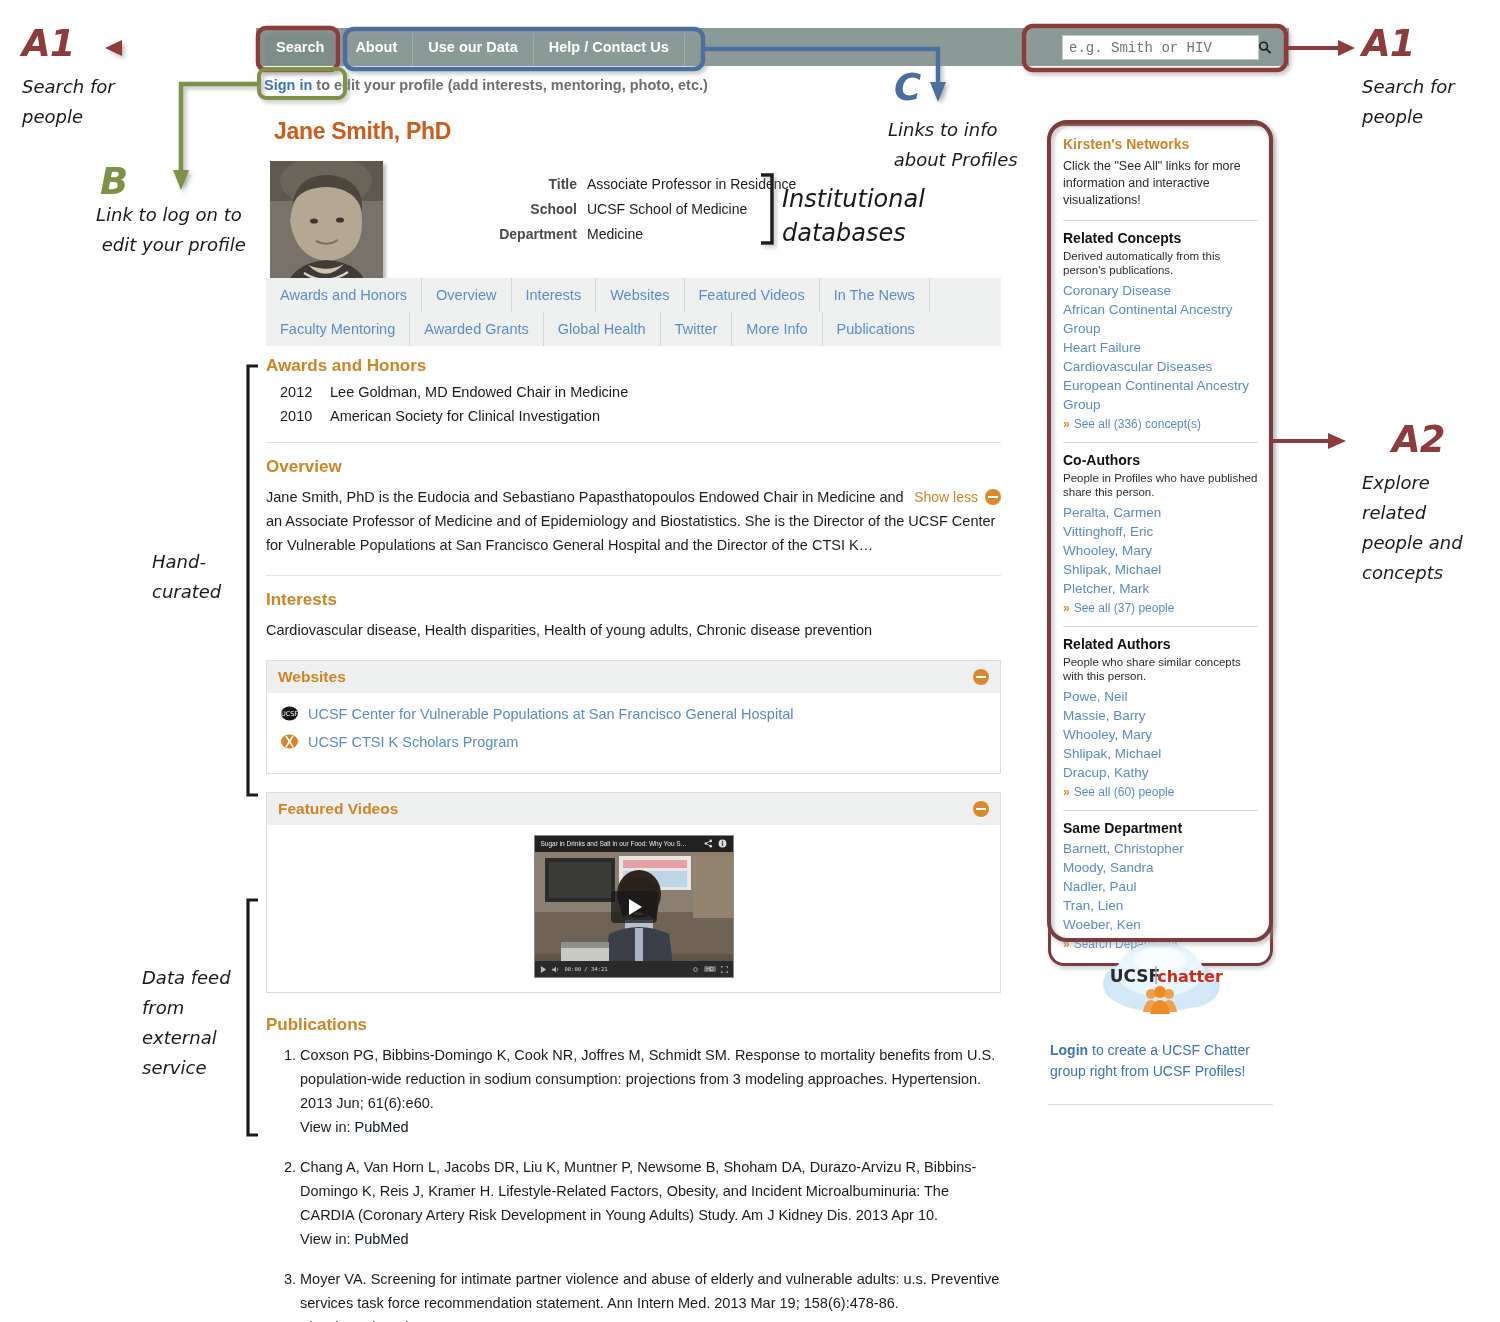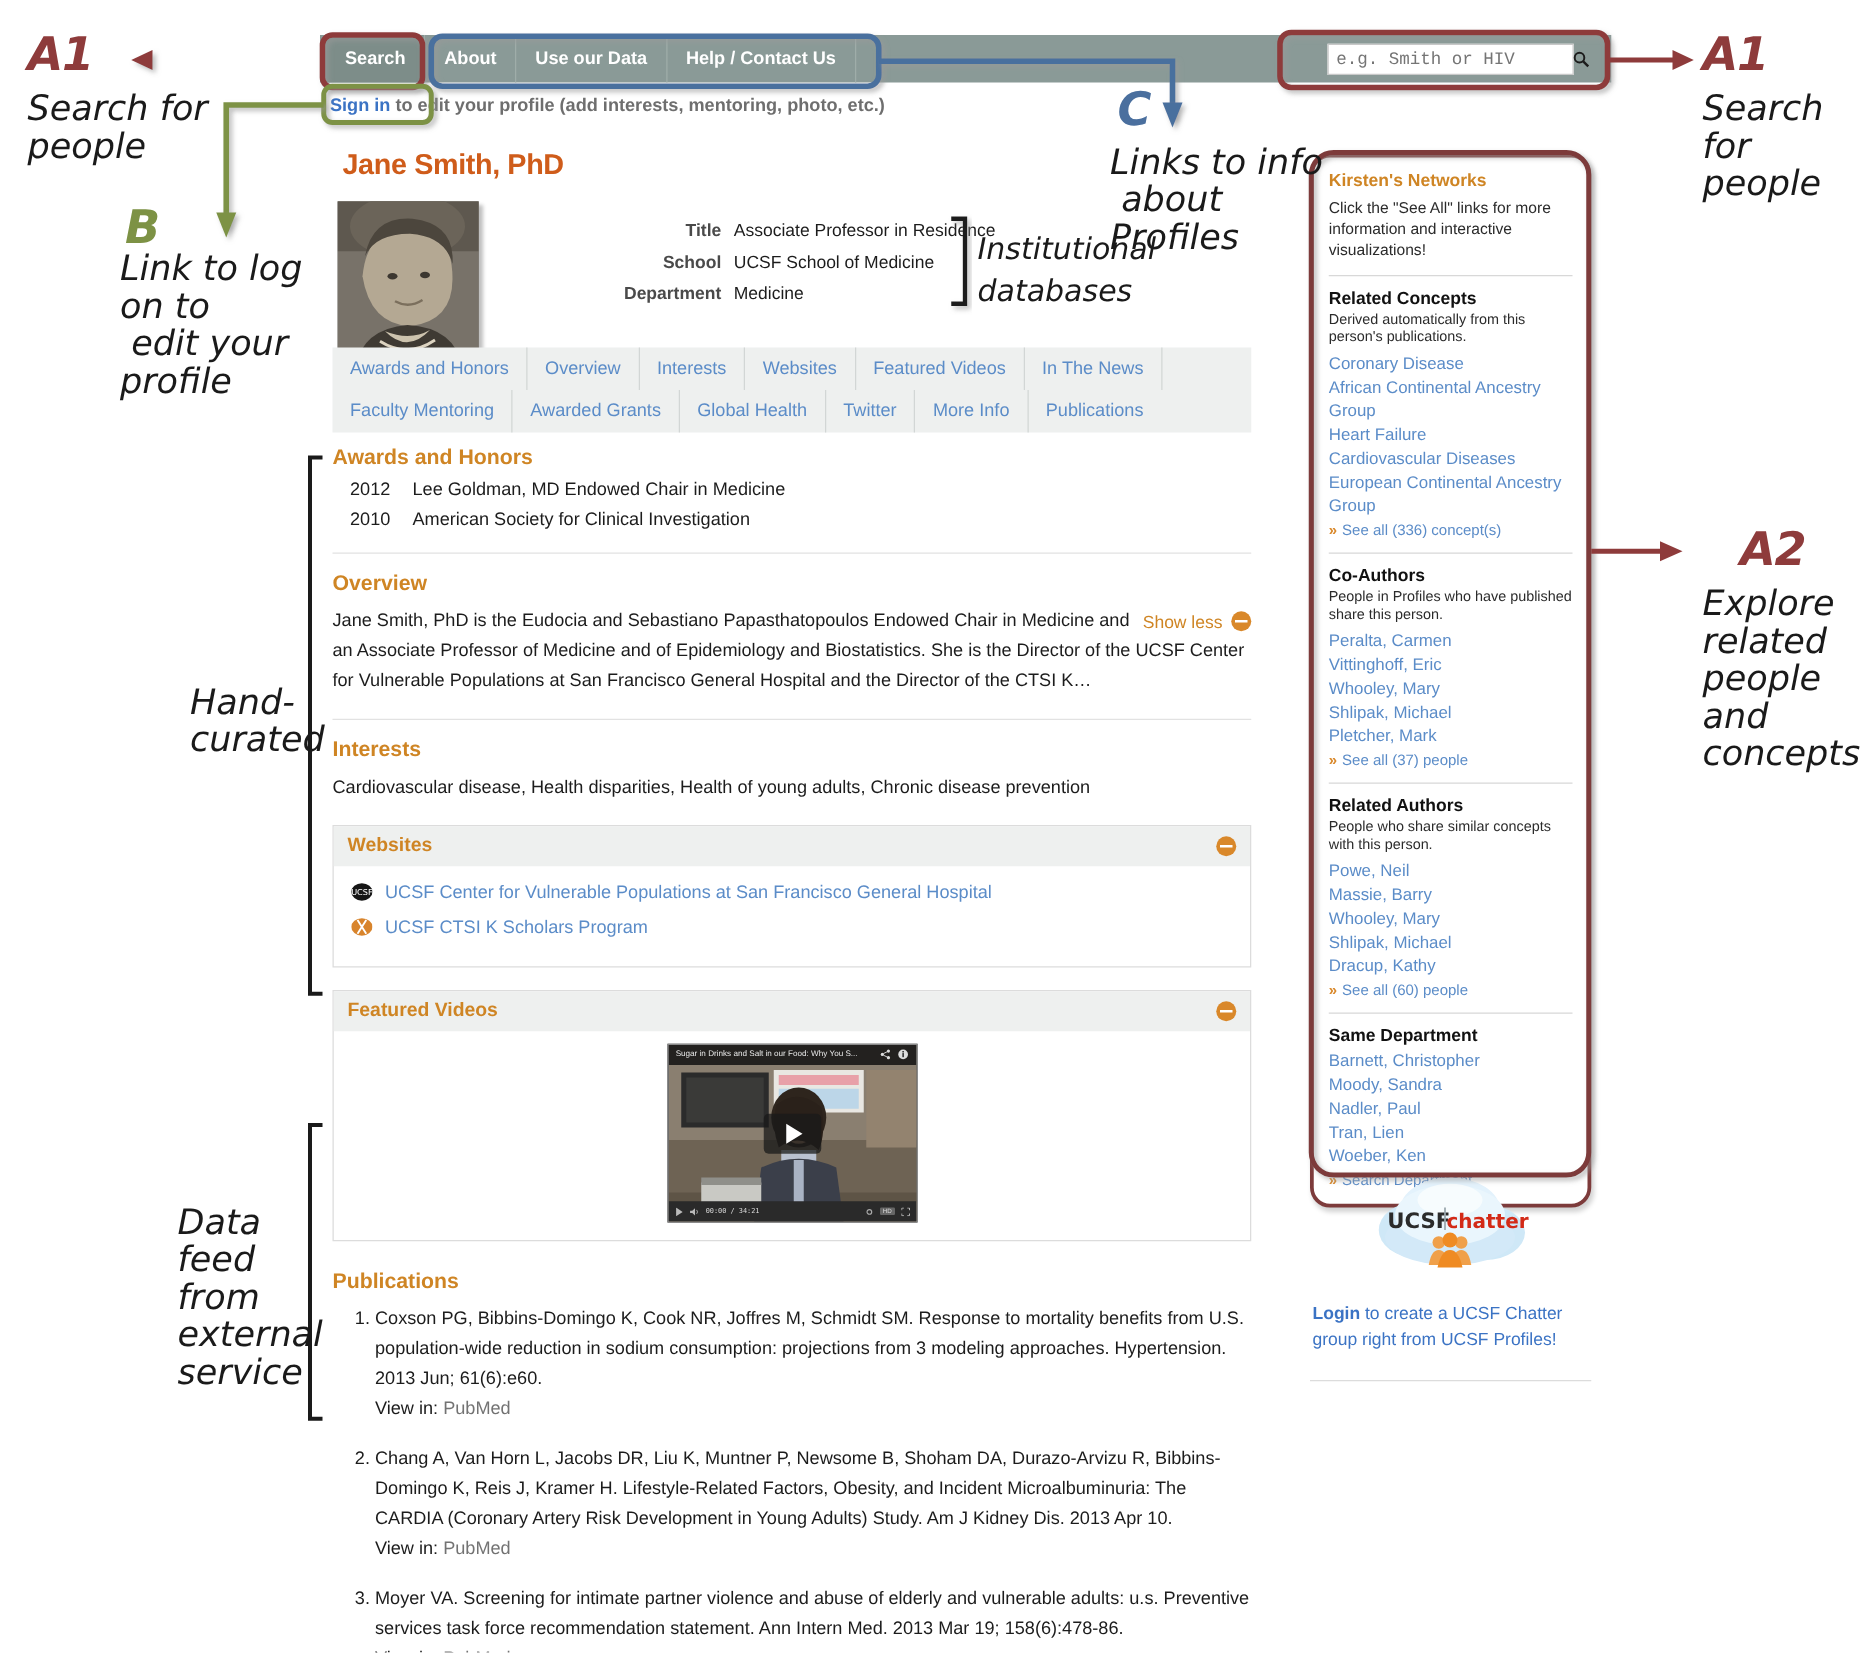--- a/index.html
+++ b/index.html
@@ -21,21 +21,21 @@
     letter-spacing:-1px;
     white-space:nowrap;
   }
   .anno-label.green { color:#7d9245; }
   .anno-label.blue  { color:#4a6f9e; }
   .anno-text {
     position:absolute;
     font-family:"DejaVu Sans", sans-serif;
     font-style:italic;
     color:#1a1a1a;
-    font-size:28px;
+    font-size:18px;
     line-height:30px;
   }
 
   
   .overlay { position:absolute; left:0; top:0; width:1500px; height:1322px; pointer-events:none; }
 
   
   #page {
     position:absolute; left:256px; top:28px; width:735px; height:1294px;
   }
@@ -187,21 +187,21 @@
     content:""; border-left:13px solid #fff;
     border-top:8px solid transparent; border-bottom:8px solid transparent;
     margin-left:3px;
   }
 
   
   .pubs { margin-top:22px; }
   .pub-list { margin:0; padding-left:34px; }
   .pub-item { font-size:14.5px; line-height:24px; color:#1c1c1c; margin-bottom:16px; }
   .viewin { display:block; }
-  .viewin .lk { color:#737373; cursor:pointer; }
+  .viewin .lk { color:#0f172a; cursor:pointer; }
 
   
   .rail { position:absolute; left:792px; top:95px; width:225px; }
   .netbox {
     border:3px solid #7d3b3b; border-radius:16px;
     background:#ffffff; padding:10px 12px 12px 12px;
     box-shadow:2px 3px 4px rgba(0,0,0,0.18);
   }
   .net-title { font-size:14px; font-weight:bold; color:#cf8524; margin-bottom:6px; }
   .net-intro { font-size:12.5px; color:#2b2b2b; line-height:17px; }

